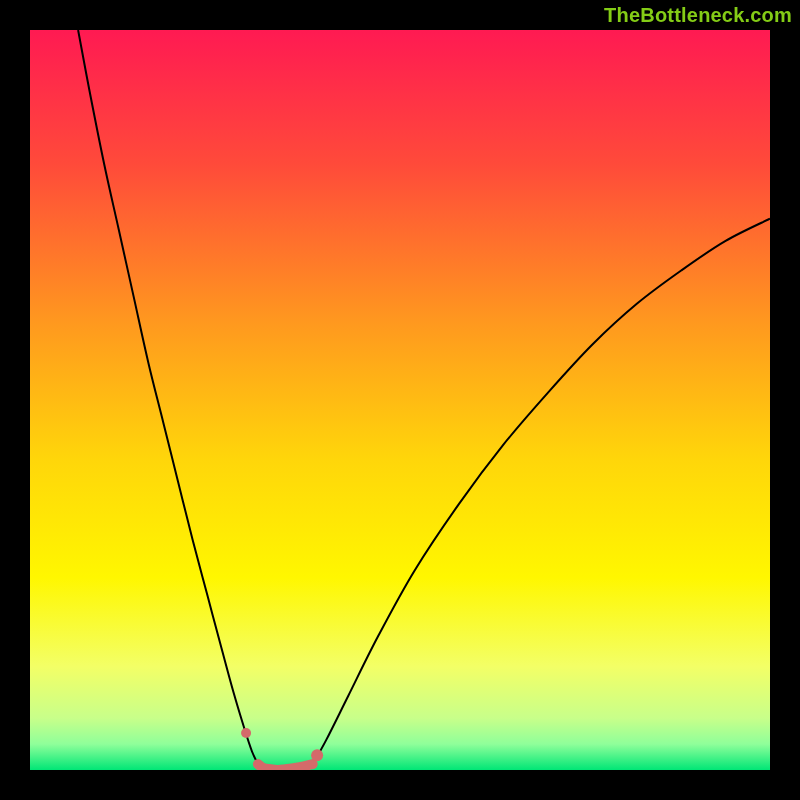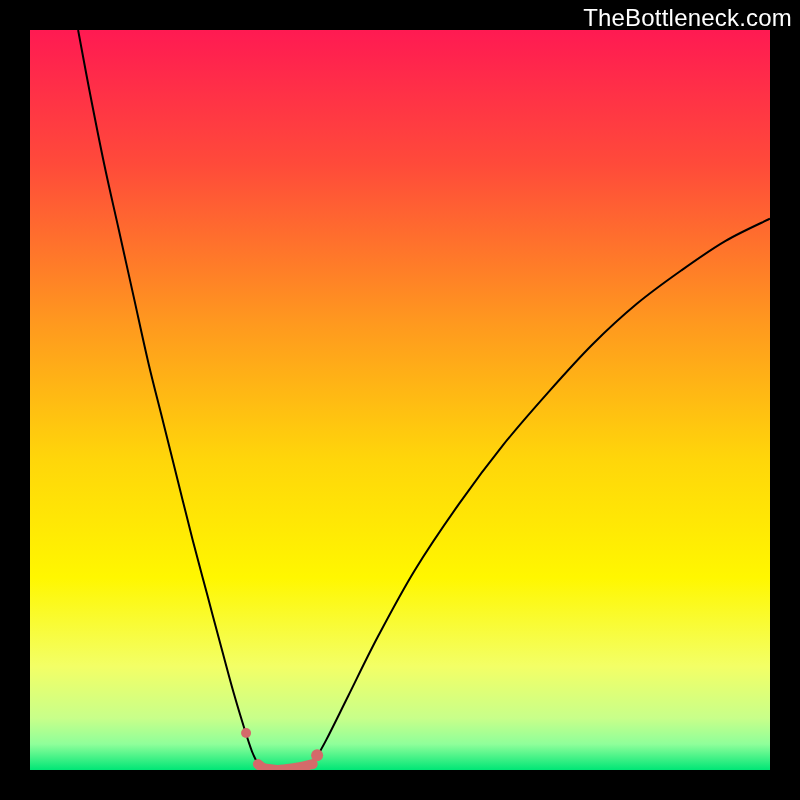--- a/index.html
+++ b/index.html
@@ -23,23 +23,23 @@
     position: absolute;
     left: 0;
     top: 0;
     width: 740px;
     height: 740px;
   }
   .watermark {
     position: absolute;
     top: 4px;
     right: 8px;
-    color: #ffffff;
-    font-size: 24px;
-    font-weight: 400;
+    color: #84cc16;
+    font-size: 20px;
+    font-weight: 700;
     letter-spacing: 0.2px;
     user-select: none;
   }
   svg { display: block; }
 </style>
 </head>
 <body>
 
 <div class="watermark">TheBottleneck.com</div>
 

